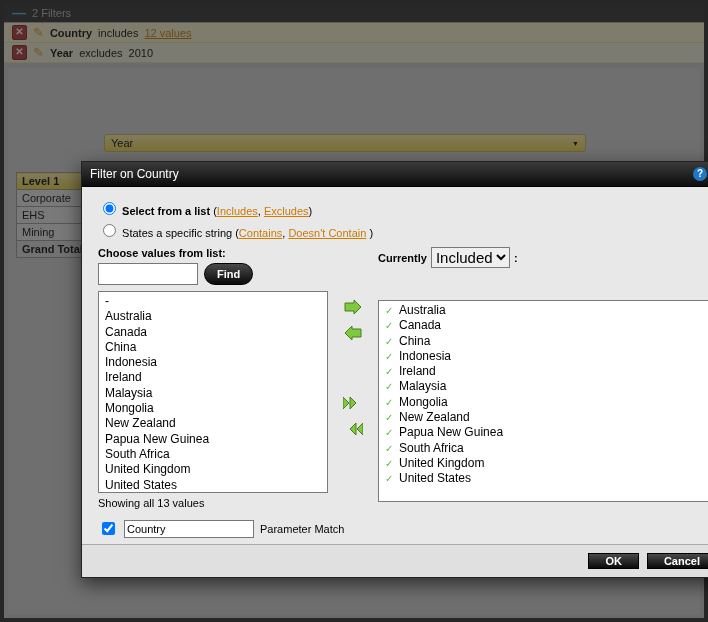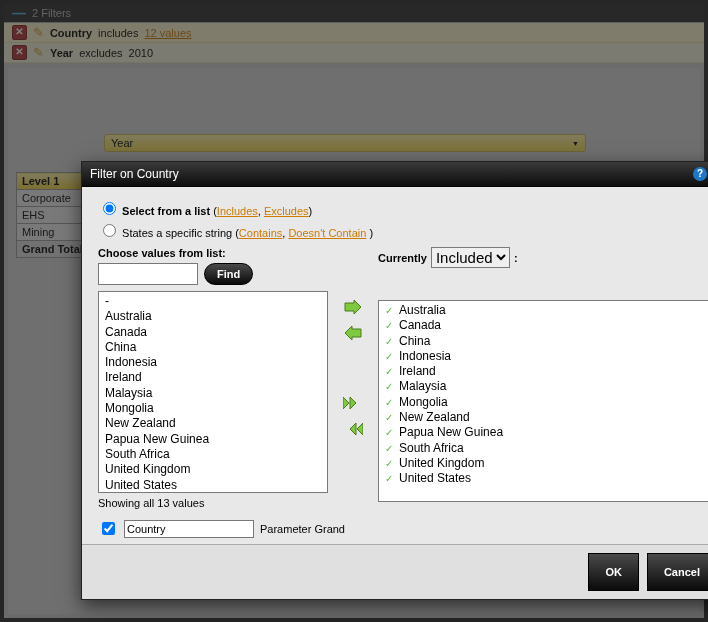--- a/index.html
+++ b/index.html
@@ -154,21 +154,21 @@
   .param-input { width:130px; height:18px; border:1px solid #777; font-size:11px; padding:0 2px;}
   .dlg-footer {
     border-top: 1px solid #aaa;
     padding: 8px 12px;
     display:flex; justify-content:flex-end; gap:8px;
     background: #e0e0e0;
   }
   .dlg-btn {
     background: linear-gradient(#4a4a4a,#0a0a0a);
     color:#fff; border:1px solid #000; border-radius:0;
-    padding: 12px 16px; font-size:11px; font-weight:bold;
+    padding: 1px 16px; font-size:11px; font-weight:bold;
     min-width: 48px;
   }
 </style>
 </head>
 <body>
 
 <div class="backdrop">
   <div class="filters-header">
     <span class="minus">—</span>
     <span>2 Filters</span>
@@ -305,20 +305,20 @@
             <div>South Africa</div>
             <div>United Kingdom</div>
             <div>United States</div>
           </div>
       </div>
     </div>
 
     <div class="param-row">
       <input type="checkbox" checked="" style="">
       <input class="param-input" value="Country" style="">
-      <span>Parameter Grand</span>
+      <span>Parameter Match</span>
     </div>
   </div>
   <div class="dlg-footer">
     <button class="dlg-btn">OK</button>
     <button class="dlg-btn">Cancel</button>
   </div>
 </div>
 
 </body></html>

